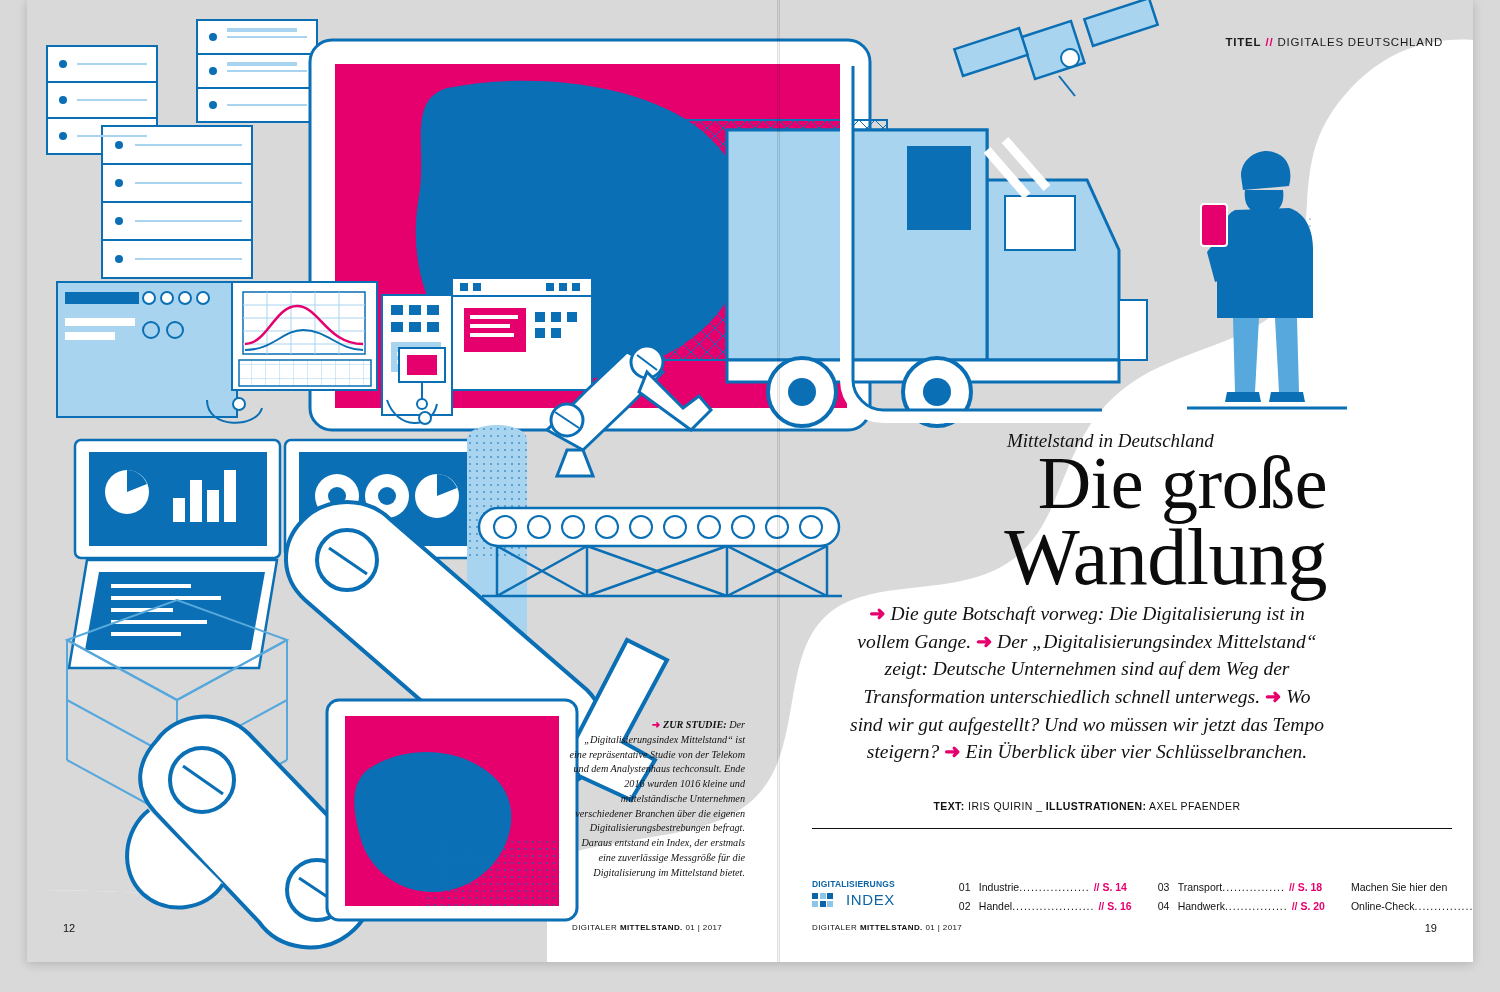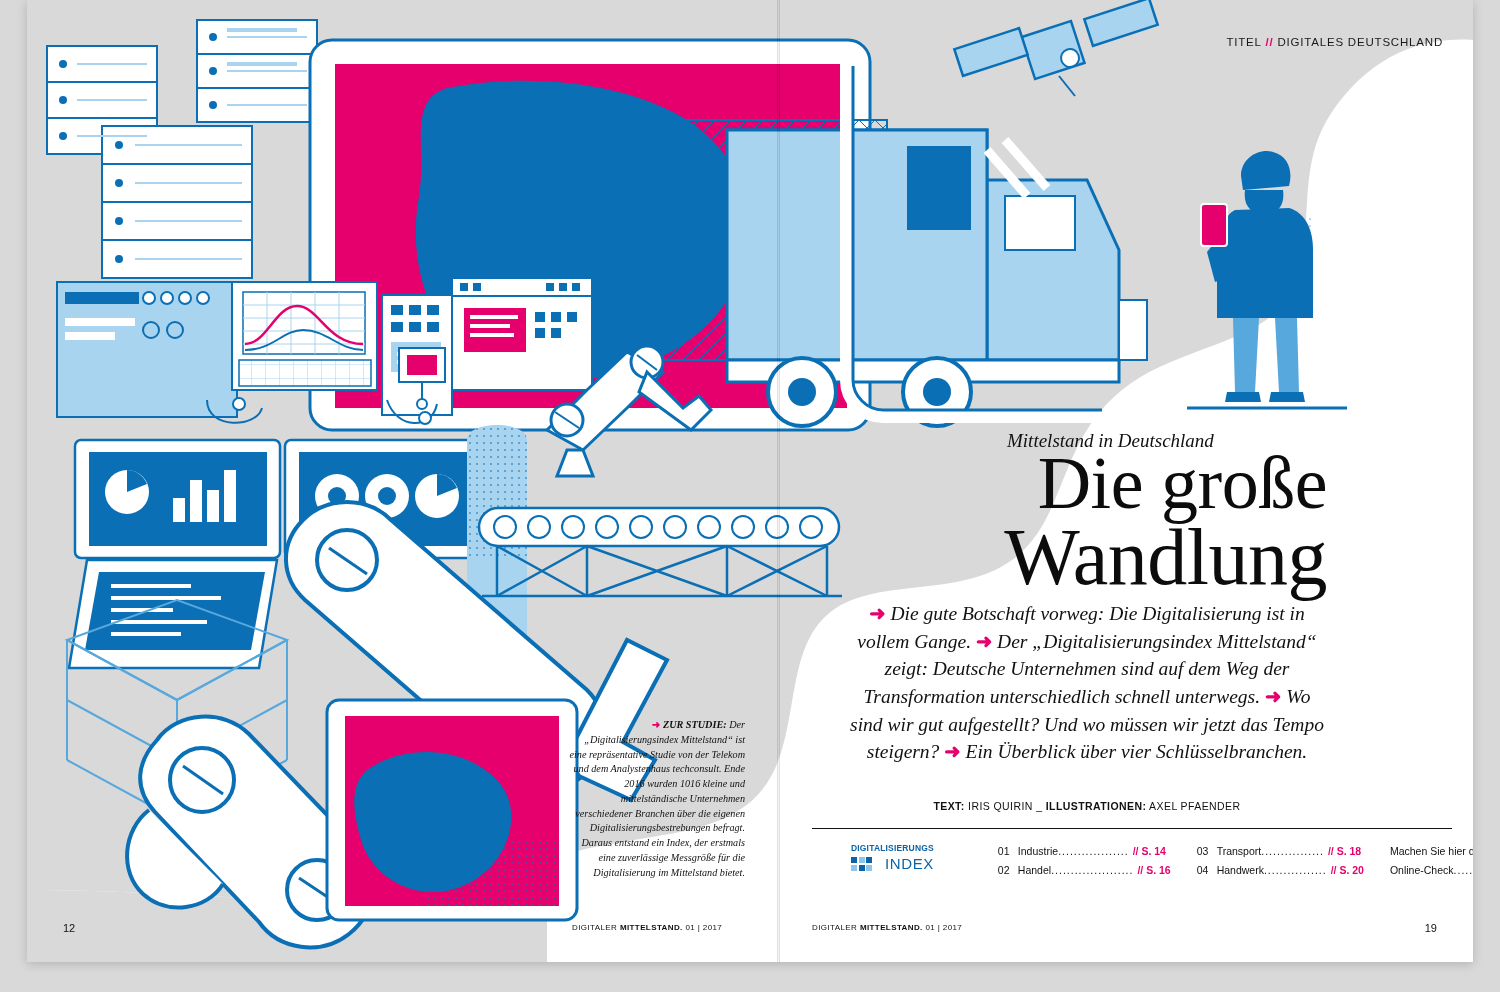--- a/index.html
+++ b/index.html
@@ -6,39 +6,39 @@
   body{width:1500px;height:992px;overflow:hidden;font-family:"Liberation Sans",sans-serif;}
   .spread{position:relative;width:1500px;height:992px;background:#d9d9da;}
   
   .page{position:absolute;top:0;left:27px;width:1446px;height:962px;background:#ffffff;box-shadow:0 2px 10px rgba(0,0,0,.18);overflow:hidden;}
   .gutter{position:absolute;top:0;left:750px;width:3px;height:962px;background:linear-gradient(to right, rgba(0,0,0,.18), rgba(0,0,0,.04) 40%, rgba(0,0,0,.04) 60%, rgba(0,0,0,.18));}
   .artboard{position:absolute;inset:0;}
   svg.art{position:absolute;top:0;left:0;width:1446px;height:962px;}
 
   
   .titleline{position:absolute;top:36px;right:30px;font-size:11.5px;letter-spacing:.07em;color:#1a1a1a;}
-  .titleline b{font-weight:normal;}
+  .titleline b{font-weight:bold;}
   .titleline .slash{color:#e5006d;font-weight:bold;}
 
   .kicker{position:absolute;left:980px;top:430px;width:310px;text-align:left;
     font-family:"Liberation Serif",serif;font-style:italic;font-size:19px;color:#111;}
   .headline{position:absolute;left:860px;top:448px;width:440px;text-align:right;
     font-family:"Liberation Serif",serif;font-size:74px;line-height:0.96;color:#0c0c0c;letter-spacing:-.5px;}
   .headline .l2{display:block;font-size:80px;}
 
   .lead{position:absolute;left:820px;top:600px;width:480px;text-align:center;
     font-family:"Liberation Serif",serif;font-style:italic;font-size:19.5px;line-height:1.42;color:#111;}
   .arrow{color:#e5006d;font-style:normal;font-weight:bold;}
 
   .credits{position:absolute;left:820px;top:800px;width:480px;text-align:center;font-size:10.5px;letter-spacing:.04em;color:#111;}
   .credits b{font-weight:bold;}
 
   .rule{position:absolute;left:785px;top:828px;width:640px;height:1px;background:#111;}
 
-  .toc{position:absolute;left:785px;top:838px;width:645px;display:flex;gap:32px;align-items:flex-start;margin-left:39px;}
+  .toc{position:absolute;left:785px;top:874px;width:645px;display:flex;gap:32px;align-items:flex-start;}
   .logo{width:105px;padding-top:6px;}
   .logo .l1{font-size:8.5px;font-weight:bold;letter-spacing:.02em;color:#0c64a8;line-height:1.1;}
   .logo .l2row{display:flex;align-items:center;gap:4px;margin-top:2px;justify-content:space-between;}
   .logo .squares{display:grid;grid-template-columns:repeat(3,6px);grid-template-rows:repeat(2,6px);gap:1.5px;}
   .logo .squares i{display:block;width:6px;height:6px;background:#0c64a8;}
   .logo .squares i.m{background:#8ec6ea;}
   .logo .l2{font-size:15px;letter-spacing:.04em;color:#0c64a8;font-weight:300;}
   .vline{width:1px;height:44px;background:#111;margin-top:4px;}
   .toccols{display:flex;gap:26px;flex:1;padding-top:4px;}
   .toccol{font-size:10.5px;color:#111;line-height:1.85;}

